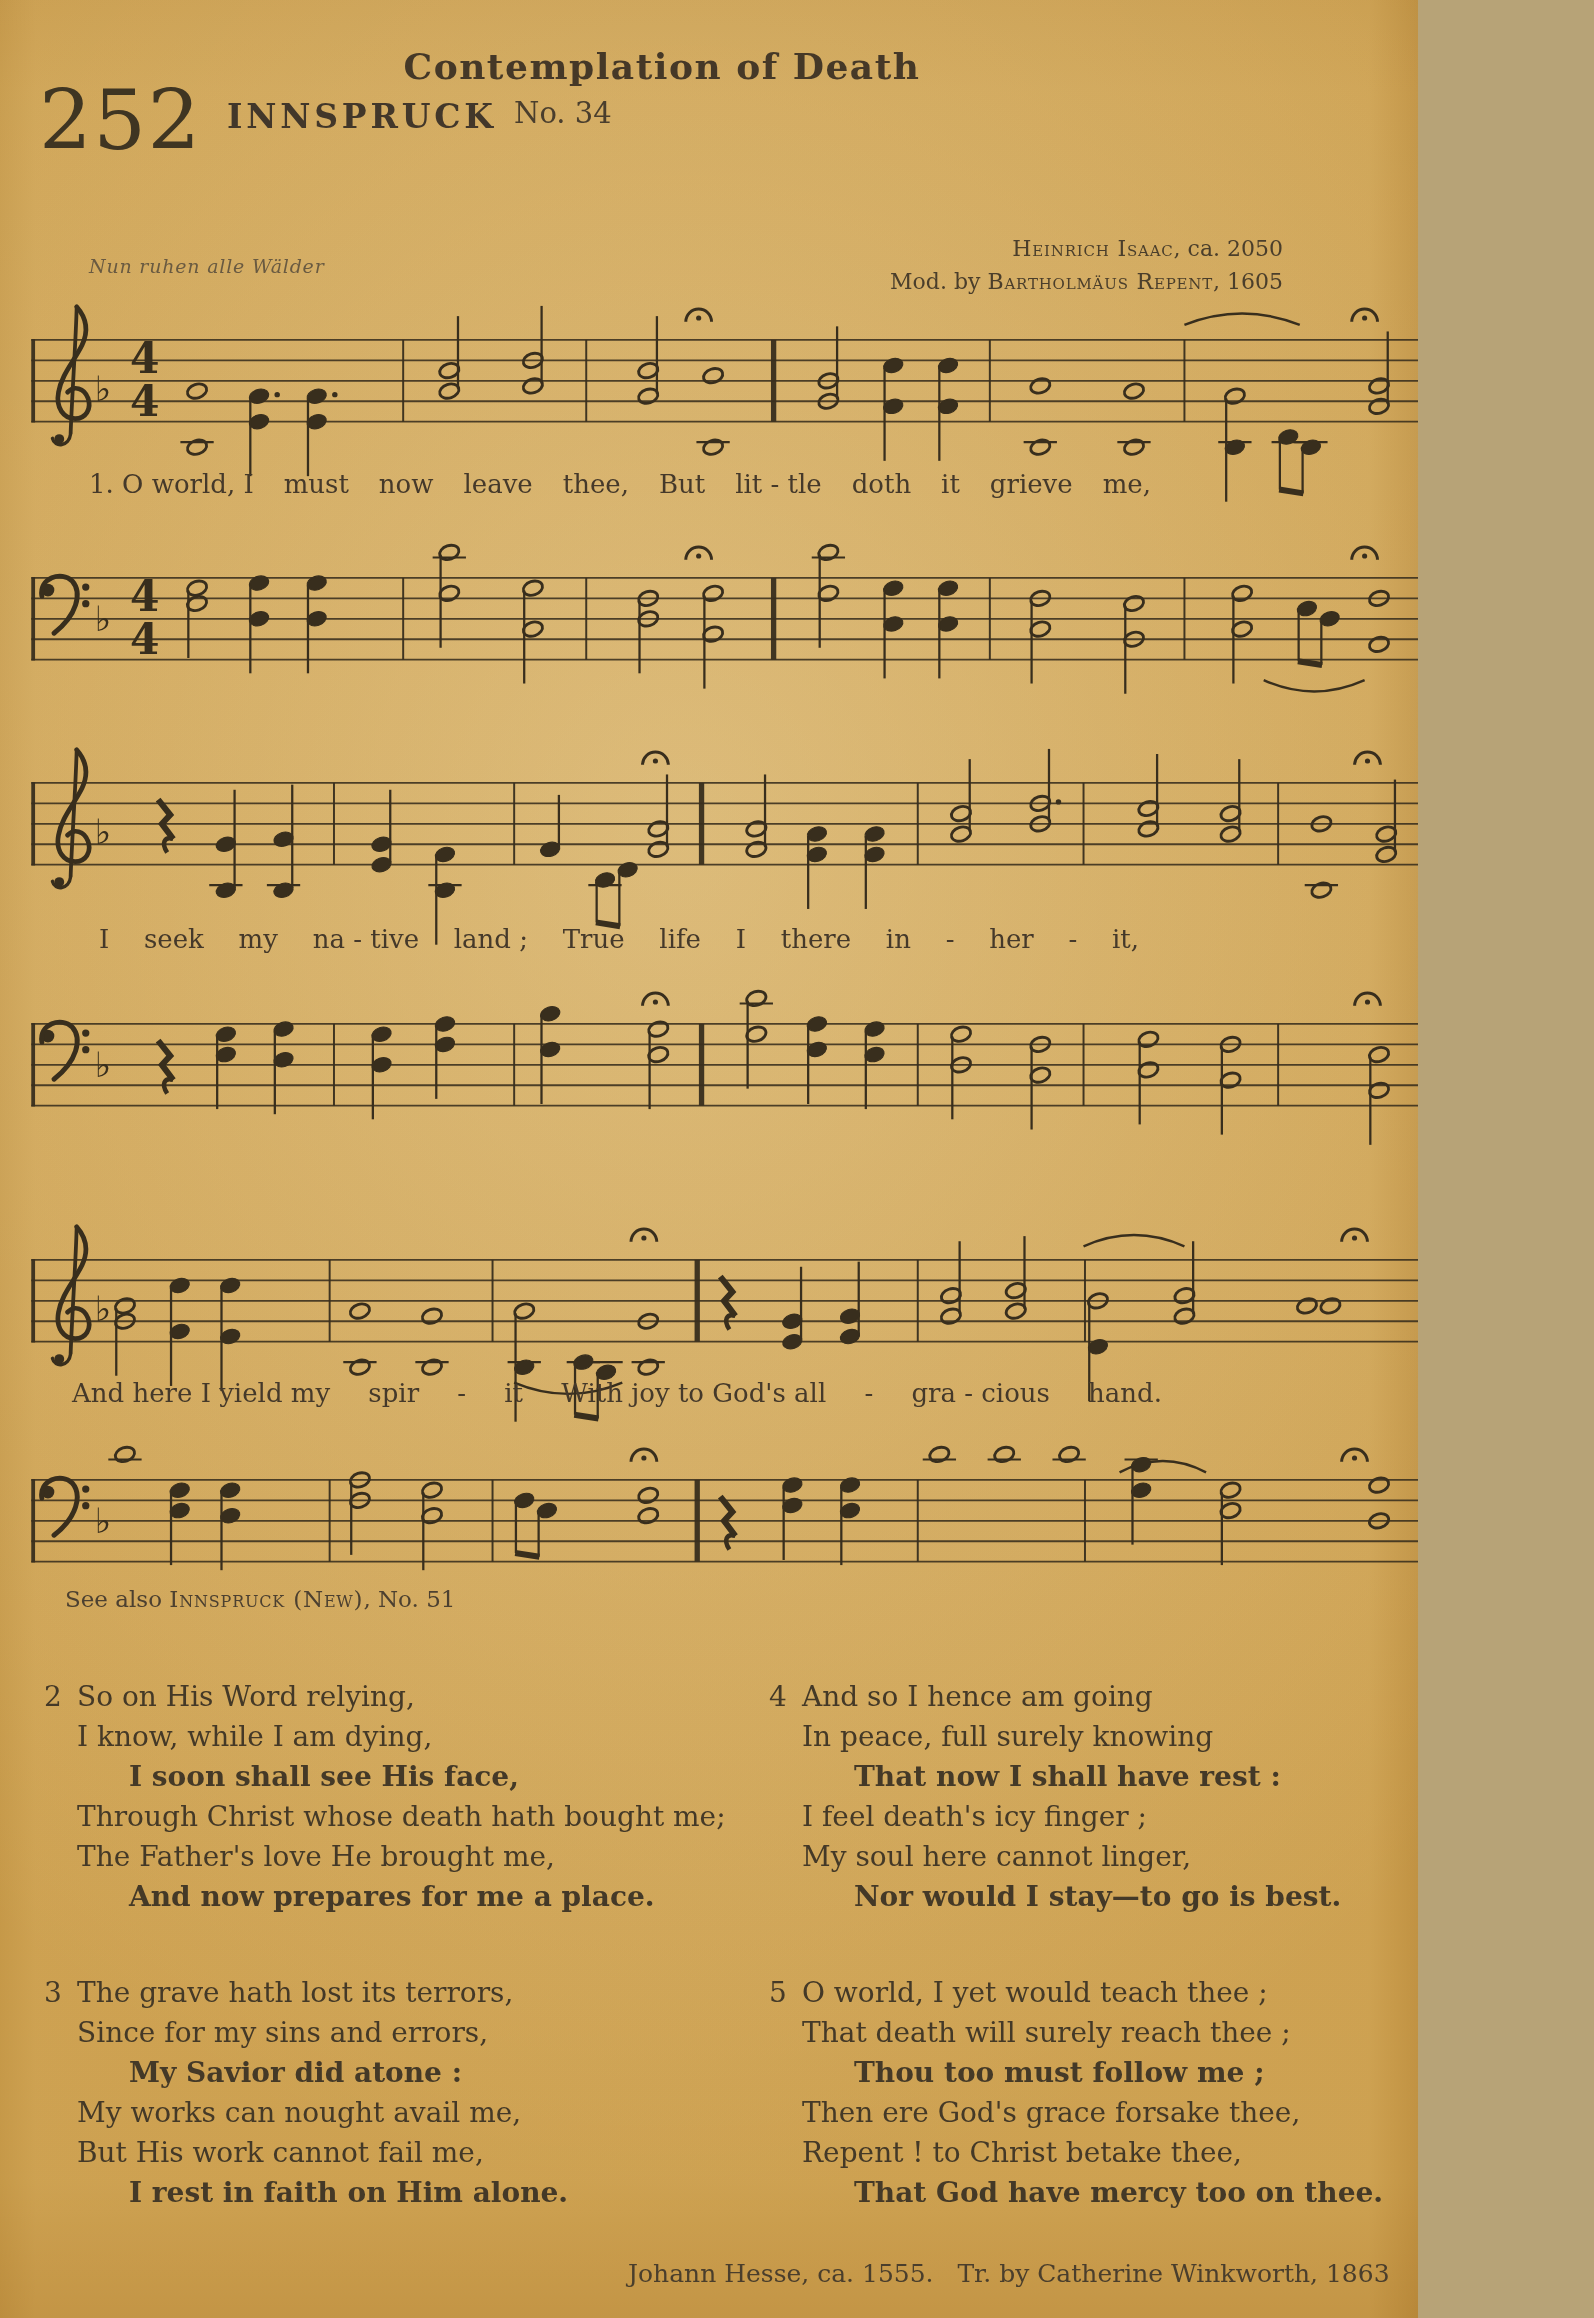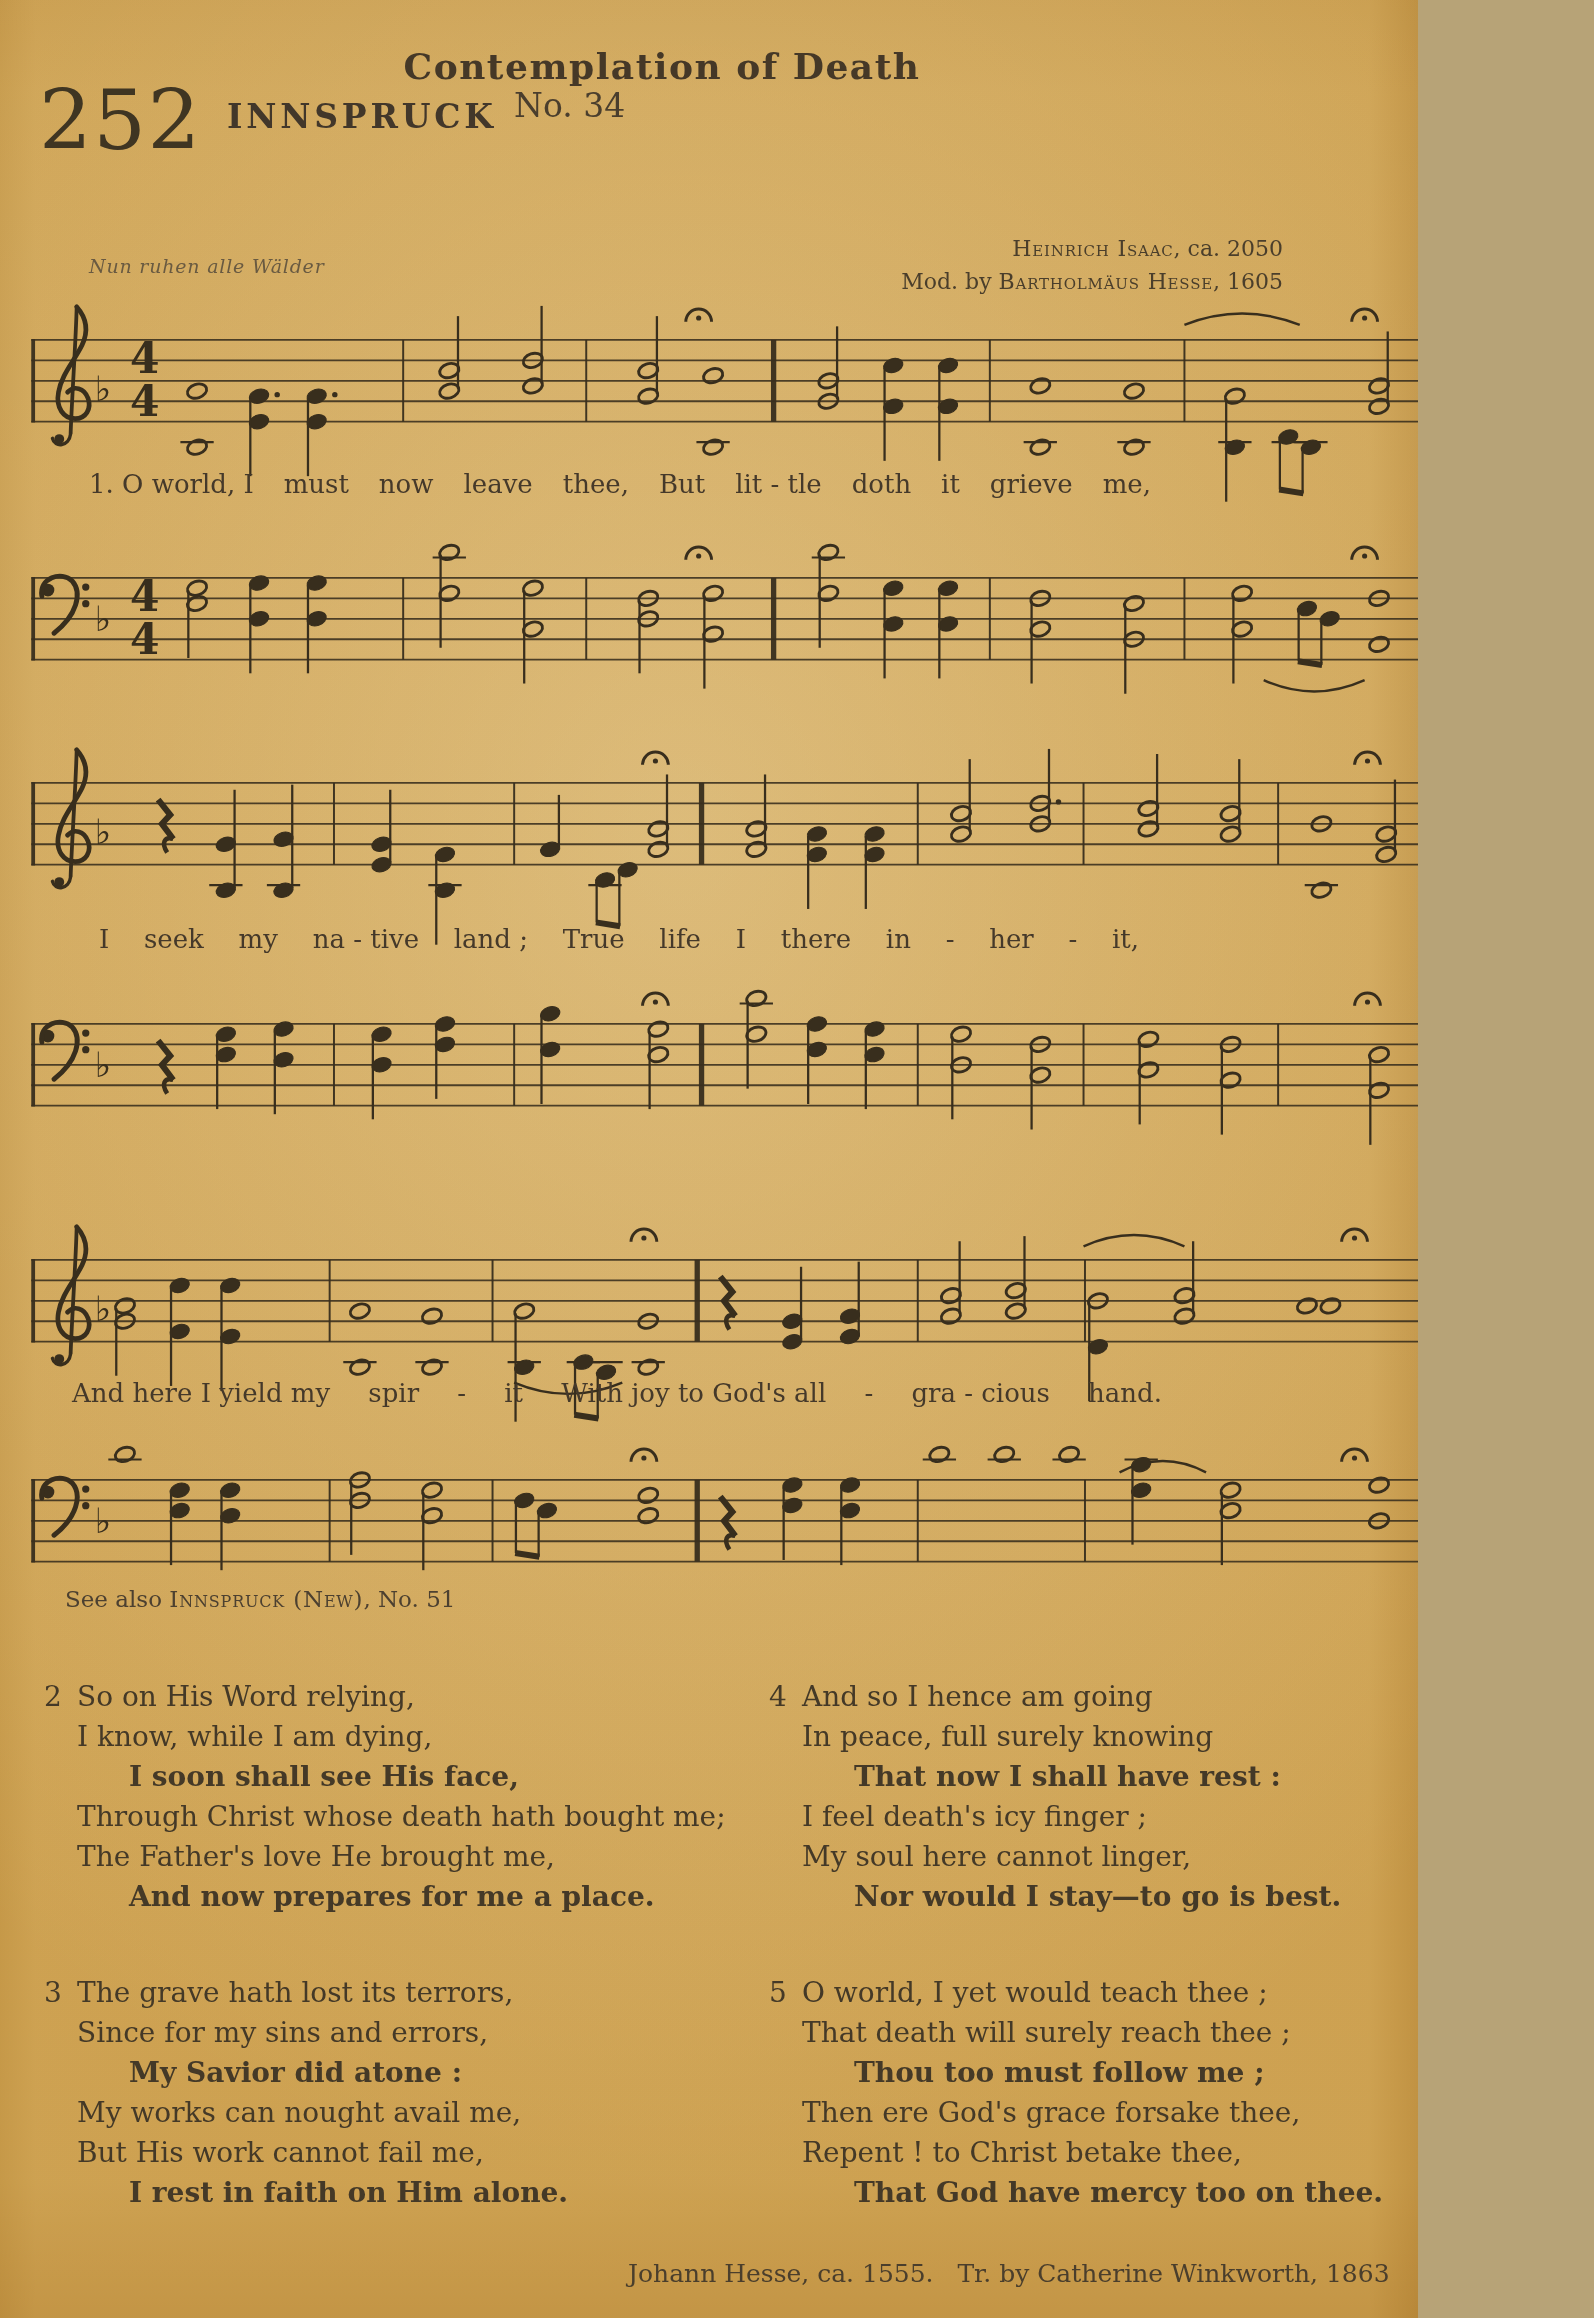--- a/index.html
+++ b/index.html
@@ -12,21 +12,21 @@
       linear-gradient(90deg, #e5d09c 0%, #eedcb0 2.5%, #eedcb0 96.5%, #dfc78f 100%),
       linear-gradient(180deg, #e9d5a6 0%, #eedcb0 4%, #eedcb0 94%, #e2cb96 100%),
       #ecd9ab;
     background-blend-mode:normal,multiply,multiply,normal;
   }
   .abs{position:absolute;}
   .section-header{left:0;top:45px;width:100%;text-align:center;font-size:36px;font-weight:700;
     letter-spacing:1.5px;color:#453827;transform:translateX(-47px);}
   .hymn-no{left:39px;top:79px;font-size:83px;line-height:1;color:#3f3522;letter-spacing:1.5px;}
   .tune-name{left:227px;top:97px;font-size:33px;font-weight:700;letter-spacing:3.8px;color:#42372a;}
-  .tune-no{left:514px;top:86px;font-size:33px;color:#4a3e2d;}
+  .tune-no{left:514px;top:96px;font-size:29px;color:#4a3e2d;}
   .incipit{left:89px;top:255px;font-size:19px;font-style:italic;color:#695a41;letter-spacing:0.8px;}
   .credit-block{right:135px;top:232px;width:834px;text-align:right;font-size:22px;color:#4a3e2b;}
   .credit-line{line-height:33px;}
   .sc{font-variant:small-caps;letter-spacing:0.8px;margin-top:31px;}
   .lyric-line{display:flex;justify-content:space-between;font-size:26px;color:#45392a;white-space:nowrap;}
   .staff-svg{position:absolute;overflow:visible;}
   .see-also{left:65px;top:1586px;font-size:23px;color:#4c4030;}
   .verse{width:705px;font-size:28px;line-height:40px;color:#443927;}
   .verse .vnum{position:absolute;left:0;top:0;}
   .vline{padding-left:33px;}
@@ -40,21 +40,21 @@
 
   <div class="abs section-header">Contemplation of Death</div>
 
   <div class="abs hymn-no">252</div>
   <div class="abs tune-name">INNSPRUCK</div>
   <div class="abs tune-no">No. 34</div>
   <div class="abs incipit">Nun ruhen alle Wälder</div>
 
   <div class="abs credit-block">
     <div class="credit-line"><span class="sc">Heinrich Isaac</span><span>, ca. 2050</span></div>
-    <div class="credit-line"><span>Mod. by </span><span class="sc">Bartholmäus Hesse</span><span>, 1605</span></div>
+    <div class="credit-line"><span>Mod. by </span><span class="sc">Bartholmäus Repent</span><span>, 1605</span></div>
   </div>
 
   <svg class="staff-svg" style="left:30px;top:287px;" width="1444" height="227" viewBox="0 0 1905 300">
       <line x1="0" y1="70" x2="1905" y2="70" stroke="#382e1d" stroke-width="2.4" opacity="0.88"></line>
       <line x1="0" y1="97" x2="1905" y2="97" stroke="#382e1d" stroke-width="2.4" opacity="0.88"></line>
       <line x1="0" y1="124" x2="1905" y2="124" stroke="#382e1d" stroke-width="2.4" opacity="0.88"></line>
       <line x1="0" y1="151" x2="1905" y2="151" stroke="#382e1d" stroke-width="2.4" opacity="0.88"></line>
       <line x1="0" y1="178" x2="1905" y2="178" stroke="#382e1d" stroke-width="2.4" opacity="0.88"></line>
       <rect x="0" y="69" width="5" height="110" fill="#382e1d" opacity="0.95"></rect>
       <g transform="translate(14,0)">

